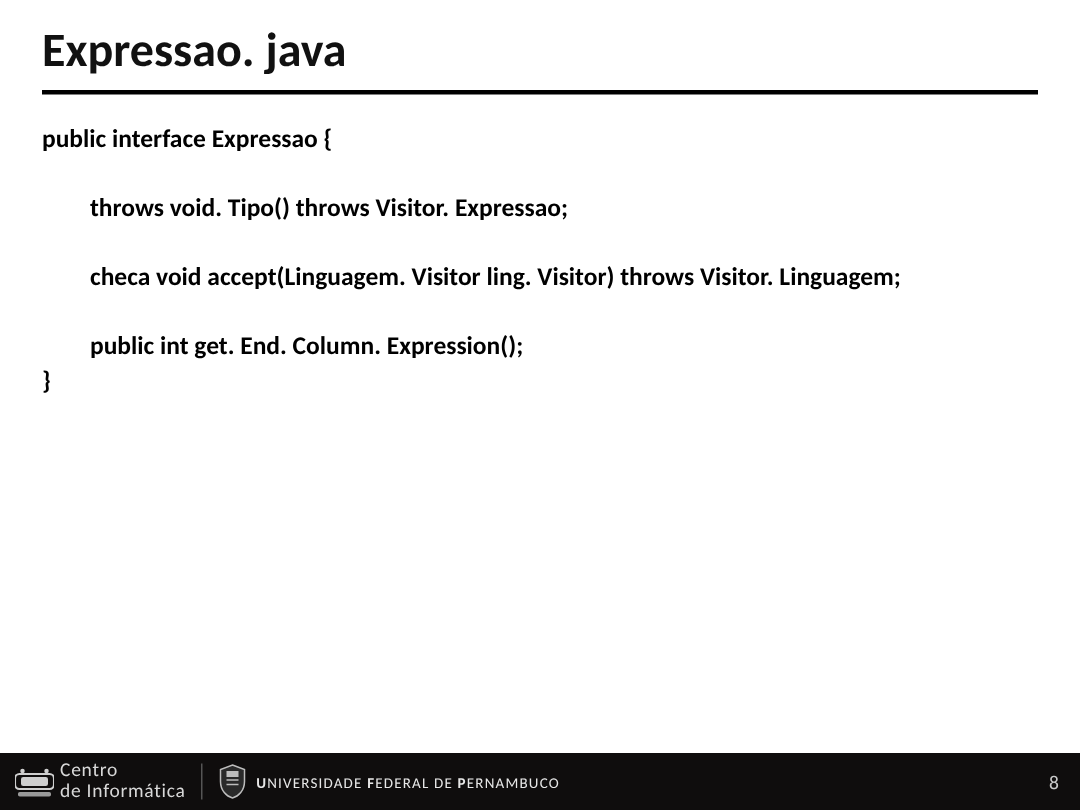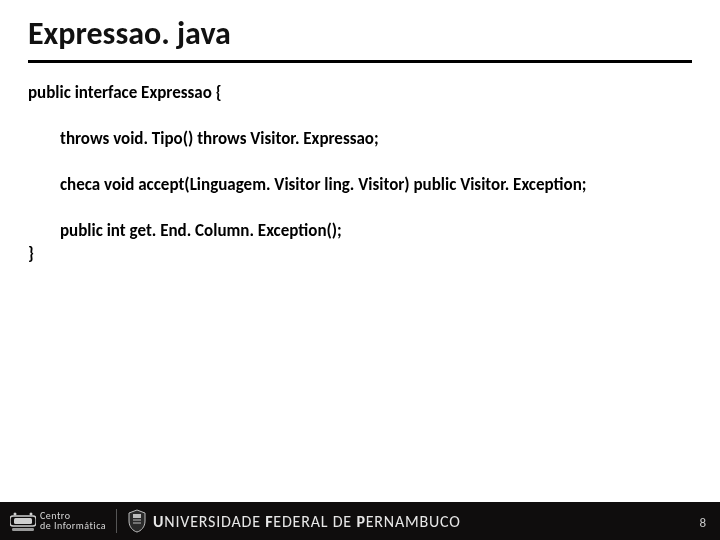--- a/index.html
+++ b/index.html
@@ -67,37 +67,37 @@
     align-items: center;
     gap: 10px;
   }
   .logo-cin {
     display: flex;
     align-items: center;
     gap: 4px;
   }
   .logo-cin svg { display: block; }
   .logo-cin-text {
-    font-size: 10px;
+    font-size: 13px;
     line-height: 1.05;
     color: #d8d8d8;
     letter-spacing: 0.5px;
   }
   .divider {
     width: 1px;
     height: 24px;
     background: #555555;
   }
   .ufpe {
     display: flex;
     align-items: center;
     gap: 6px;
   }
   .ufpe-text {
-    font-size: 16px;
+    font-size: 10px;
     letter-spacing: 0.8px;
     color: #e7e7e7;
   }
   .ufpe-text .sc { font-variant: small-caps; }
   .ufpe-text .strong { font-weight: 600; }
   .pagenum {
     position: absolute;
     right: 14px;
     bottom: 10px;
     color: #c9c9c9;
@@ -112,24 +112,24 @@
   <div class="title">Expressao. java</div>
   <div class="underline"></div>
 
   <div class="code">
     <div class="line"><span class="b">public interface Expressao {</span></div>
     <div class="line">&nbsp;</div>
 
     <div class="line indent1"><span class="b">throws </span><span class="b">void. Tipo</span><span class="b">() throws Visitor. Expressao;</span></div>
     <div class="line">&nbsp;</div>
 
-    <div class="line indent1"><span class="b">checa void </span><span class="b">accept</span><span class="b">(Linguagem. Visitor ling. Visitor) </span><span class="b">public Visitor. Exception;</span></div>
+    <div class="line indent1"><span class="b">checa void </span><span class="b">accept</span><span class="b">(Linguagem. Visitor ling. Visitor) </span><span class="b">throws Visitor. Linguagem;</span></div>
     <div class="line">&nbsp;</div>
 
-    <div class="line indent1"><span class="b">public int </span><span class="b">get. End. Column. Exception</span><span class="b">();</span></div>
+    <div class="line indent1"><span class="b">public int </span><span class="b">get. End. Column. Expression</span><span class="b">();</span></div>
 
     <div class="line"><span class="b">}</span></div>
   </div>
 
   <div class="footer">
     <div class="footer-left">
       <div class="logo-cin">
         <svg width="26" height="22" viewBox="0 0 26 22">
           <rect x="0" y="6" width="26" height="10" rx="3" fill="none" stroke="#cfcfcf" stroke-width="1.4"></rect>
           <rect x="4" y="8" width="18" height="6" rx="1.5" fill="#cfcfcf"></rect>

